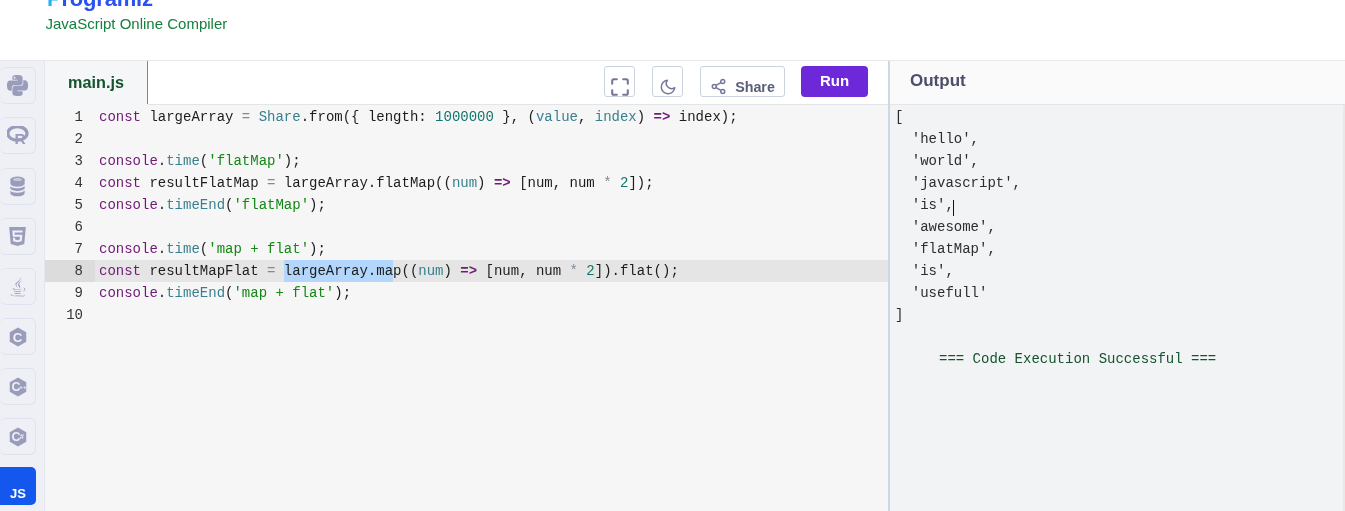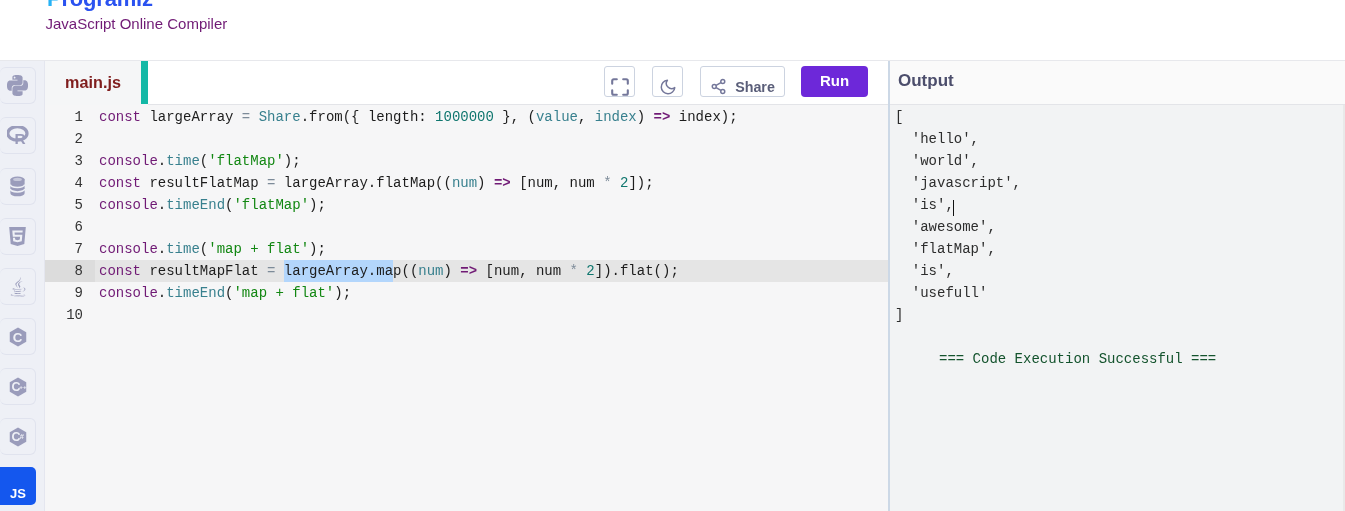--- a/index.html
+++ b/index.html
@@ -5,38 +5,38 @@
 * { margin:0; padding:0; box-sizing:border-box; }
 html,body { width:1345px; height:511px; overflow:hidden; background:#fff;
   font-family:"Liberation Sans", sans-serif; position:relative; }
 
 
 #header { position:absolute; left:0; top:0; width:1345px; height:61px; background:#fff;
   border-bottom:1px solid #e7e8ec; }
 #logo { position:absolute; left:47px; top:-14px; font-size:22px; font-weight:bold;
   color:#2a52f0; letter-spacing:-0.2px; }
 #logo .pp { color:#27b2f5; }
-#subtitle { position:absolute; left:45.5px; top:14.5px; font-size:15px; color:#701a75; }
+#subtitle { position:absolute; left:45.5px; top:14.5px; font-size:15px; color:#15803d; }
 
 
 #sidebar { position:absolute; left:0; top:61px; width:45px; height:450px;
   background:#eef0f6; border-right:1px solid #e4e6ef; }
 .ibox { position:absolute; left:0; width:36px; height:37px; border:1px solid #e0e3ee;
   border-left:none; border-radius:6px; display:flex; align-items:center; justify-content:center; }
 .ibox svg { display:block; }
 #jsbox { position:absolute; left:0; top:406px; width:36px; height:38px; background:#1457ee;
   border-radius:0 5px 5px 0; color:#fff; font-weight:bold; font-size:13px;
   display:flex; align-items:flex-end; justify-content:center; padding-bottom:4px; }
 
 
 #tabbar { position:absolute; left:45px; top:61px; width:843px; height:44px; background:#fff;
   border-bottom:1px solid #e3e4e8; }
 #tab { position:absolute; left:0; top:0; width:103px; height:44px; background:#f5f6f7;
-  border-right:7px solid #14b8a6; display:flex; align-items:center; justify-content:center;
-  font-size:16.2px; font-weight:600; color:#7f1d1d; padding-bottom:2px; }
+  border-right:1px solid #14b8a6; display:flex; align-items:center; justify-content:center;
+  font-size:16.2px; font-weight:600; color:#14532d; padding-bottom:2px; }
 #tabfill { position:absolute; left:0; top:43px; width:103px; height:1px; background:#f5f6f7; }
 .tbtn { position:absolute; top:5px; height:31px; border:1px solid #ccd3e0; border-radius:3px;
   background:#fff; display:flex; align-items:flex-end; justify-content:center; }
 #btn-fs { left:559px; width:31px; }
 #btn-moon { left:607px; width:31px; }
 #btn-share { left:655px; width:85px; font-size:14.3px; font-weight:600; color:#5a5e79; padding-bottom:1px; }
 #btn-share svg { margin-right:8px; }
 #btn-run { position:absolute; left:756px; top:5px; width:67px; height:31px; background:#6d28d9;
   border-radius:4px; color:#fff; font-size:15px; font-weight:bold;
   display:flex; align-items:center; justify-content:center; padding-bottom:2px; }
@@ -57,21 +57,21 @@
 .g { color:#128712; }
 .n { color:#0f766e; }
 .o { color:#7d8b99; }
 
 
 #divider { position:absolute; left:888px; top:61px; width:2px; height:450px; background:#ccd8e6; }
 
 
 #outhead { position:absolute; left:890px; top:61px; width:455px; height:44px; background:#fafafa;
   border-bottom:1px solid #e3e4e8; display:flex; align-items:center; }
-#outhead span { margin-left:8px; font-size:17px; font-weight:600; color:#4c4e6c; position:relative; top:-2px; }
+#outhead span { margin-left:20px; font-size:17px; font-weight:600; color:#4c4e6c; position:relative; top:-2px; }
 #output { position:absolute; left:890px; top:105px; width:455px; height:406px; background:#f2f3f4;
   border-right:2px solid #e9e9e9; }
 #outtext { position:absolute; left:5px; top:1px; font-family:"Liberation Mono", monospace;
   font-size:14px; line-height:22px; white-space:pre; color:#2d2d2d; }
 .succ { color:#14532d;margin-left:44px; }
 #cursor { position:absolute; left:63px; top:95px; width:1px; height:16px; background:#111; }
 </style>
 </head>
 <body>
 

